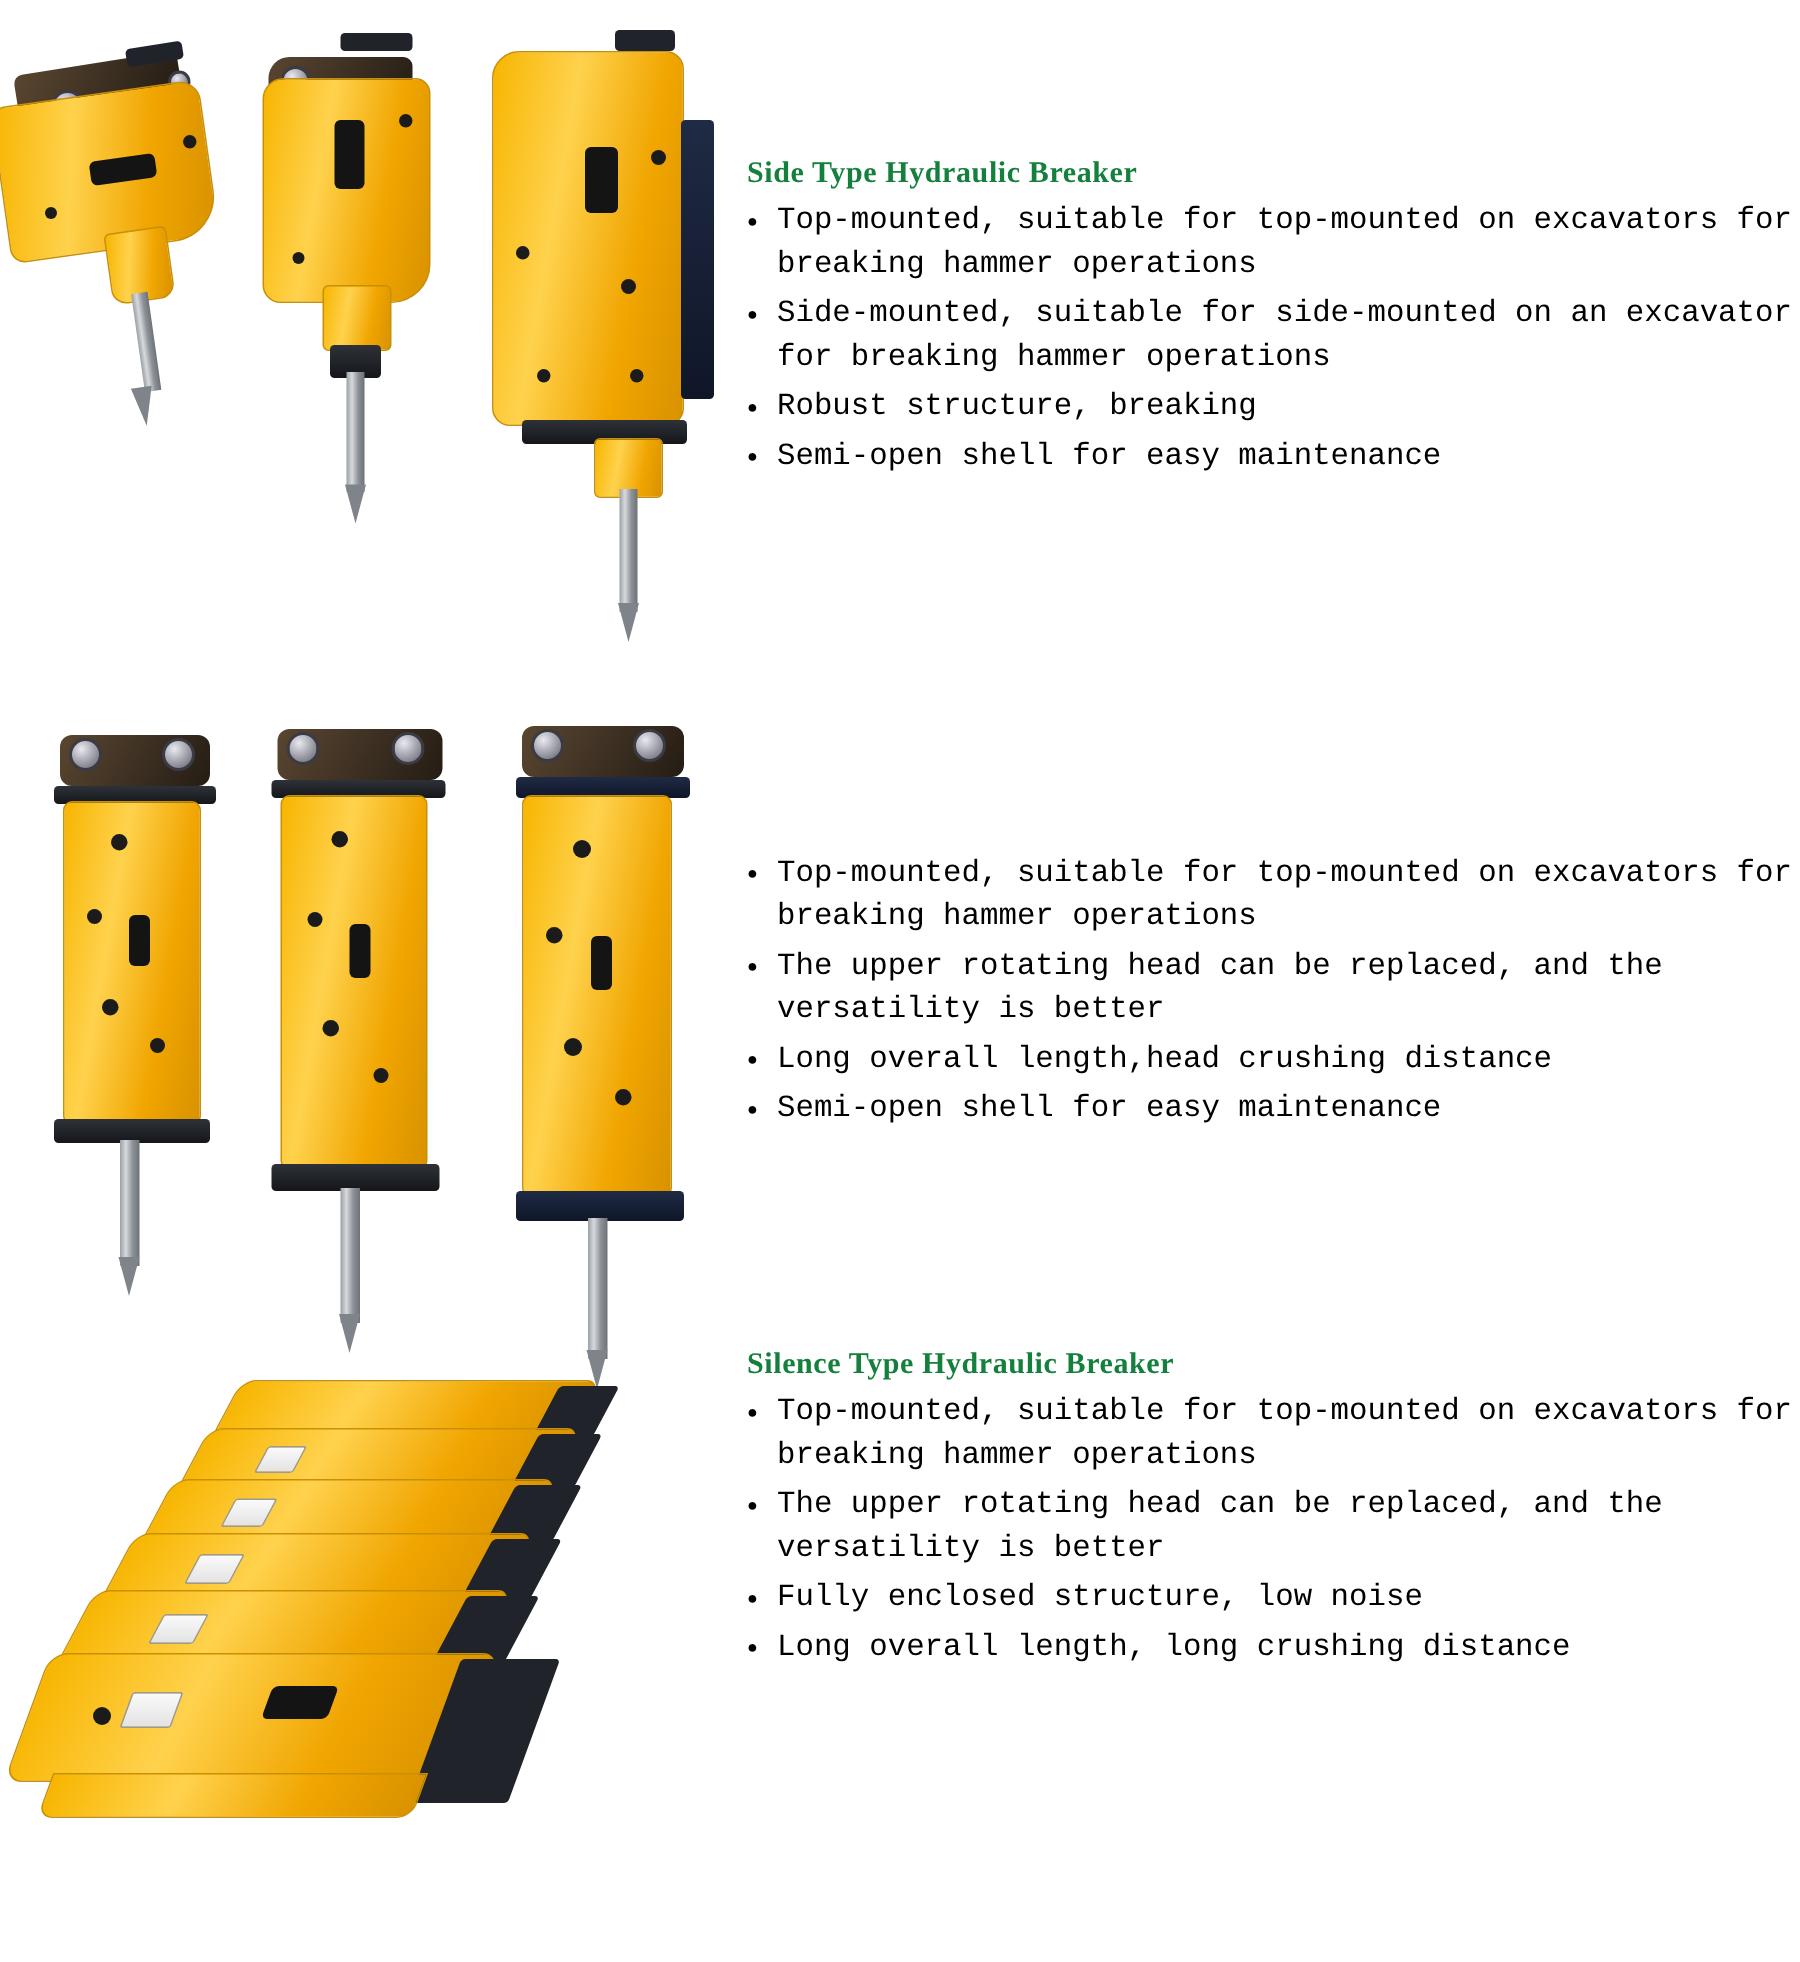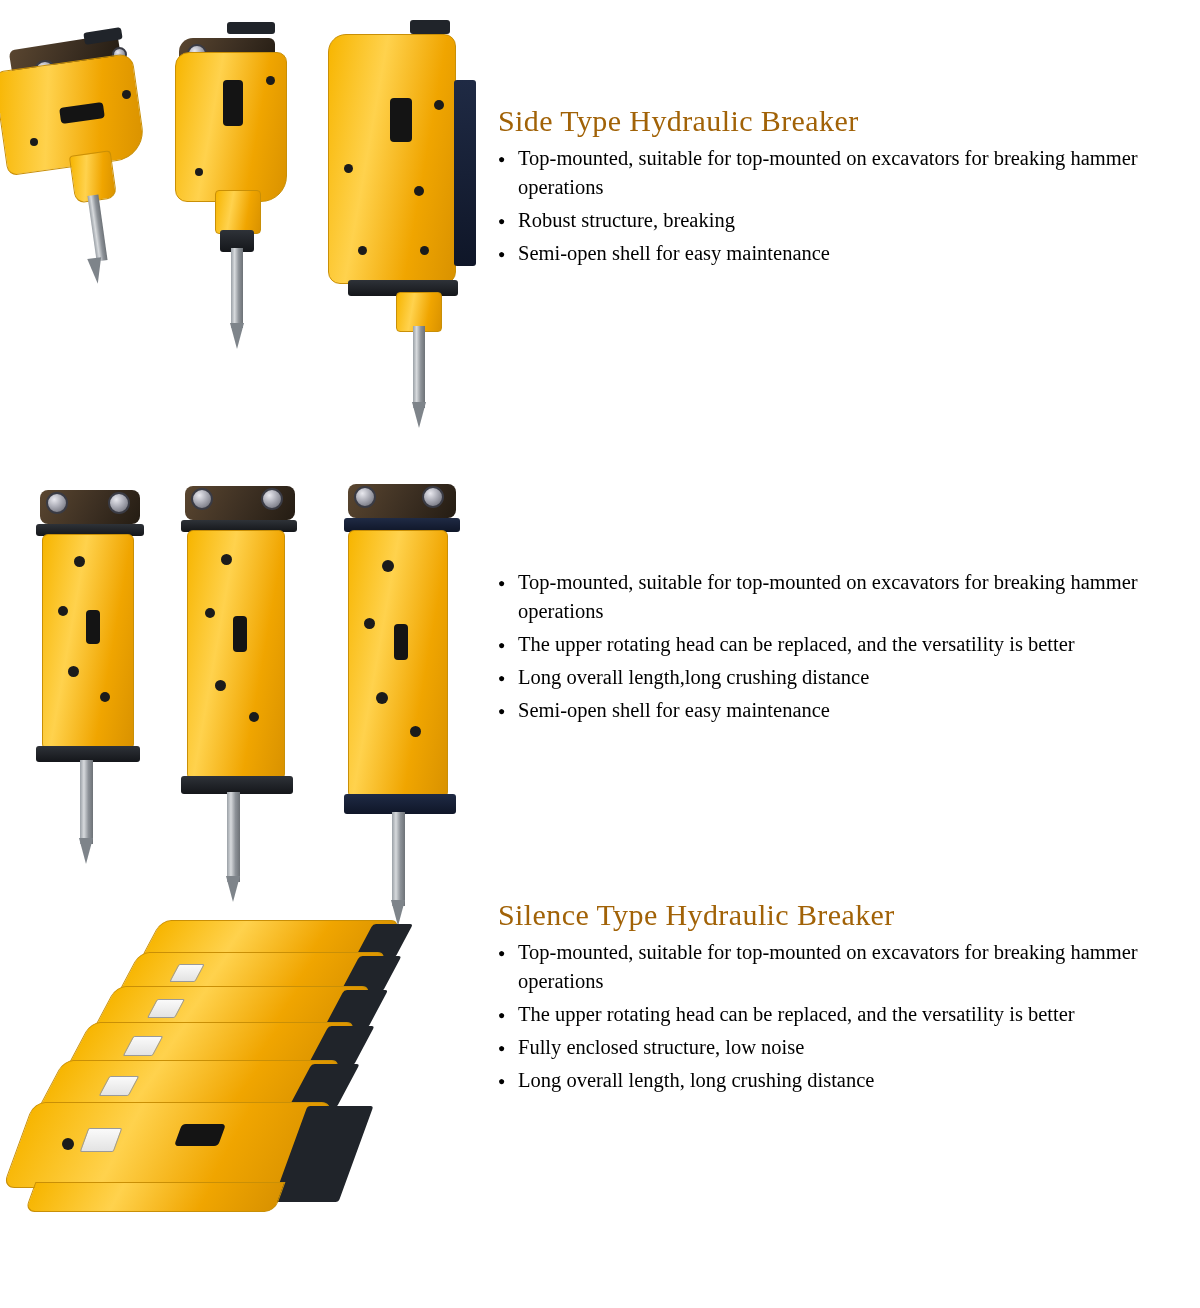--- a/index.html
+++ b/index.html
@@ -32,31 +32,32 @@
     position: absolute;
     left: 0;
     top: 0;
   }
   .text-col {
     position: absolute;
     left: 498px;
   }
   .sec-title {
     font-family: "Liberation Serif", serif;
-    font-weight: normal;
-    font-size: 30px;
-    color: #a16207;
+    font-weight: bold;
+    font-size: 20px;
+    color: #15803d;
     letter-spacing: 0.4px;
     margin: 0 0 6px 0;
     white-space: nowrap;
   }
   ul.bullets {
     list-style: none;
     margin: 0;
     padding: 0;
+    font-family: Liberation Mono, monospace;
   }
   ul.bullets li {
     position: relative;
     padding-left: 20px;
     font-size: 20.5px;
     line-height: 29px;
     margin-bottom: 4px;
     max-width: 700px;
   }
   ul.bullets li::before {
@@ -189,20 +190,21 @@
         <div class="bk-body" style="left:78px;top:278px;width:46px;height:40px;border-radius:4px;"></div>
         <div class="bk-chisel" style="left:95px;top:312px;width:12px;height:82px;"></div>
         <div class="bk-tip" style="left:94px;top:388px;"></div>
       </div>
     </div>
 
     <div class="text-col" style="top:104px;">
       <h2 class="sec-title">Side Type Hydraulic Breaker</h2>
       <ul class="bullets">
         <li>Top-mounted, suitable for top-mounted on excavators for breaking hammer operations</li>
+        <li>Side-mounted, suitable for side-mounted on an excavator for breaking hammer operations</li>
         <li>Robust structure, breaking</li>
         <li>Semi-open shell for easy maintenance</li>
       </ul>
     </div>
   </div>
 
   <div class="section sec-2">
 
     <div class="art" style="width:498px;height:480px;">
 
@@ -252,21 +254,21 @@
         <div class="bk-band" style="left:14px;top:320px;width:112px;height:20px;"></div>
         <div class="bk-chisel" style="left:62px;top:338px;width:13px;height:94px;"></div>
         <div class="bk-tip" style="left:61px;top:426px;"></div>
       </div>
     </div>
 
     <div class="text-col" style="top:128px;">
       <ul class="bullets">
         <li>Top-mounted, suitable for top-mounted on excavators for breaking hammer operations</li>
         <li>The upper rotating head can be replaced, and the versatility is better</li>
-        <li>Long overall length,long crushing distance</li>
+        <li>Long overall length,head crushing distance</li>
         <li>Semi-open shell for easy maintenance</li>
       </ul>
     </div>
   </div>
 
   <div class="section sec-3">
 
     <div class="art" style="width:498px;height:330px;">
 
       <div class="stack-row" style="left:150px;top:0px;">

